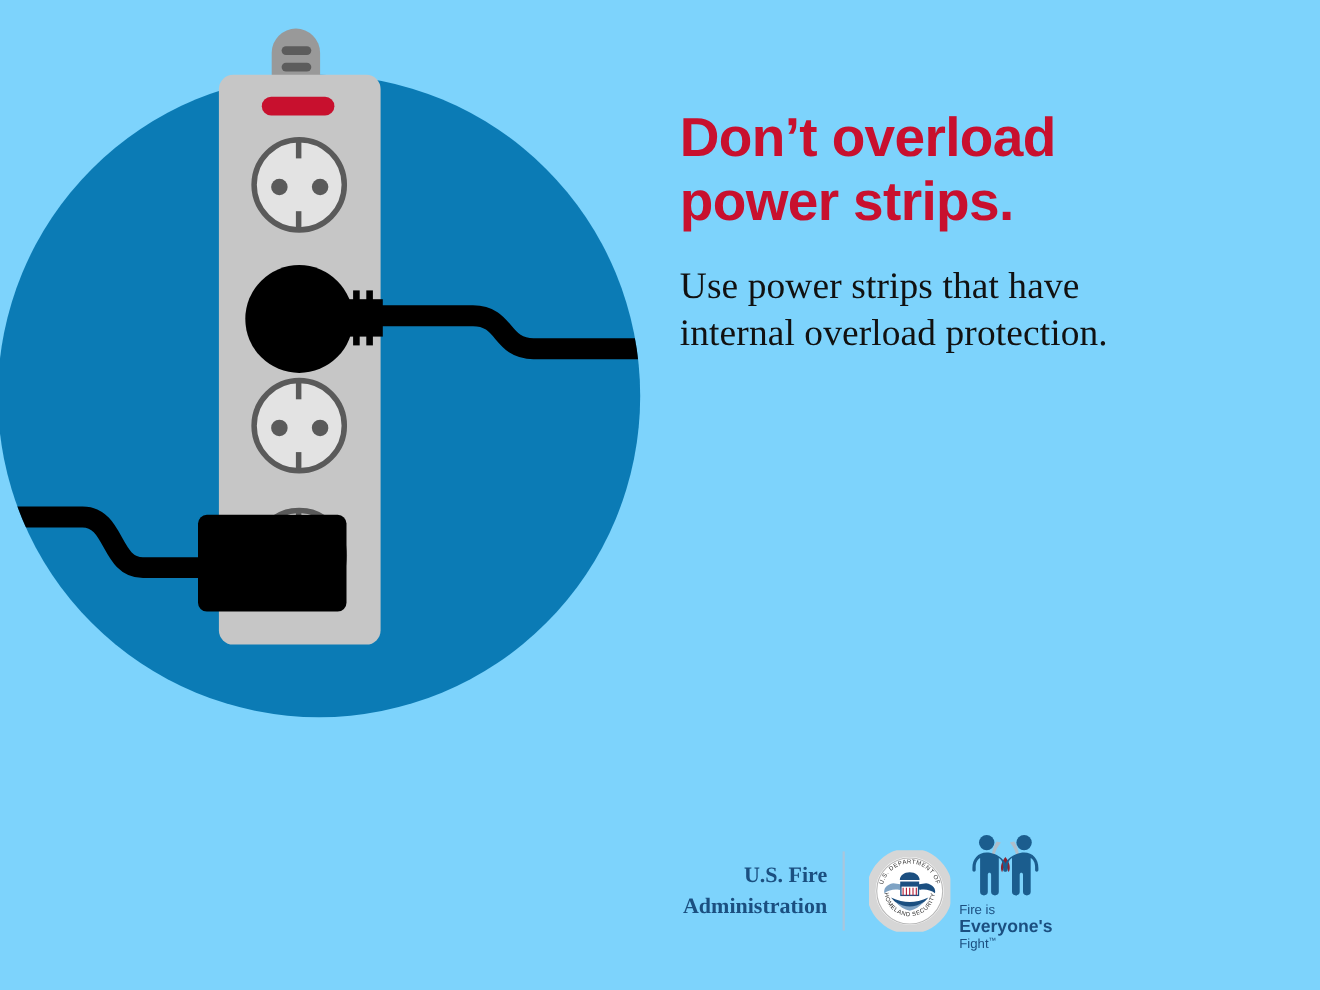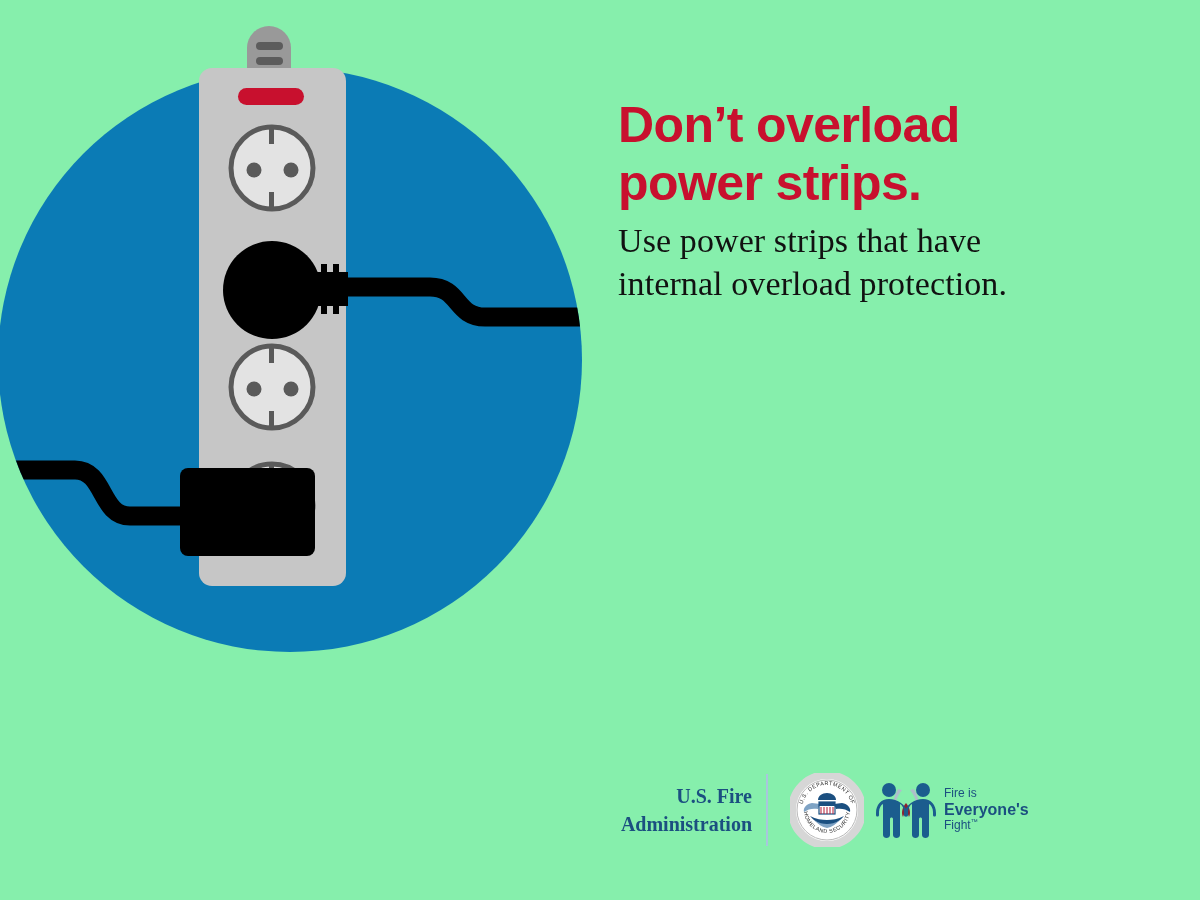--- a/index.html
+++ b/index.html
@@ -12,21 +12,21 @@
     height: 900px;
     background: #f4f4f4;
     font-family: "Liberation Sans", sans-serif;
     overflow: hidden;
     position: relative;
   }
   #poster {
     position: relative;
     width: 1200px;
     height: 900px;
-    background: #86efac;
+    background: #7dd3fc;
     overflow: hidden;
   }
 
   
   #illustration {
     position: absolute;
     left: 0;
     top: 0;
     width: 600px;
     height: 700px;
@@ -52,21 +52,21 @@
     margin: 0;
     white-space: pre-line;
   }
   #subhead {
     color: #111111;
     font-family: "Liberation Serif", serif;
     font-weight: normal;
     font-size: 34px;
     line-height: 1.26;
     letter-spacing: 0.1px;
-    margin: 8px 0 0 0;
+    margin: 28px 0 0 0;
     white-space: pre-line;
   }
 
   
   #footer-lockup {
     position: absolute;
     left: 612px;
     top: 770px;
     height: 80px;
     display: flex;
@@ -101,20 +101,21 @@
     font-weight: bold;
     font-size: 46px;
     letter-spacing: 1px;
     line-height: 1;
     margin-right: 30px;
   }
   #feif-logo {
     display: flex;
     align-items: center;
     gap: 4px;
+    flex-direction: column;
   }
   #feif-mark {
     width: 68px;
     height: 62px;
   }
   #feif-text {
     color: #1b4f80;
     font-family: "Liberation Sans", sans-serif;
     line-height: 1.12;
   }

